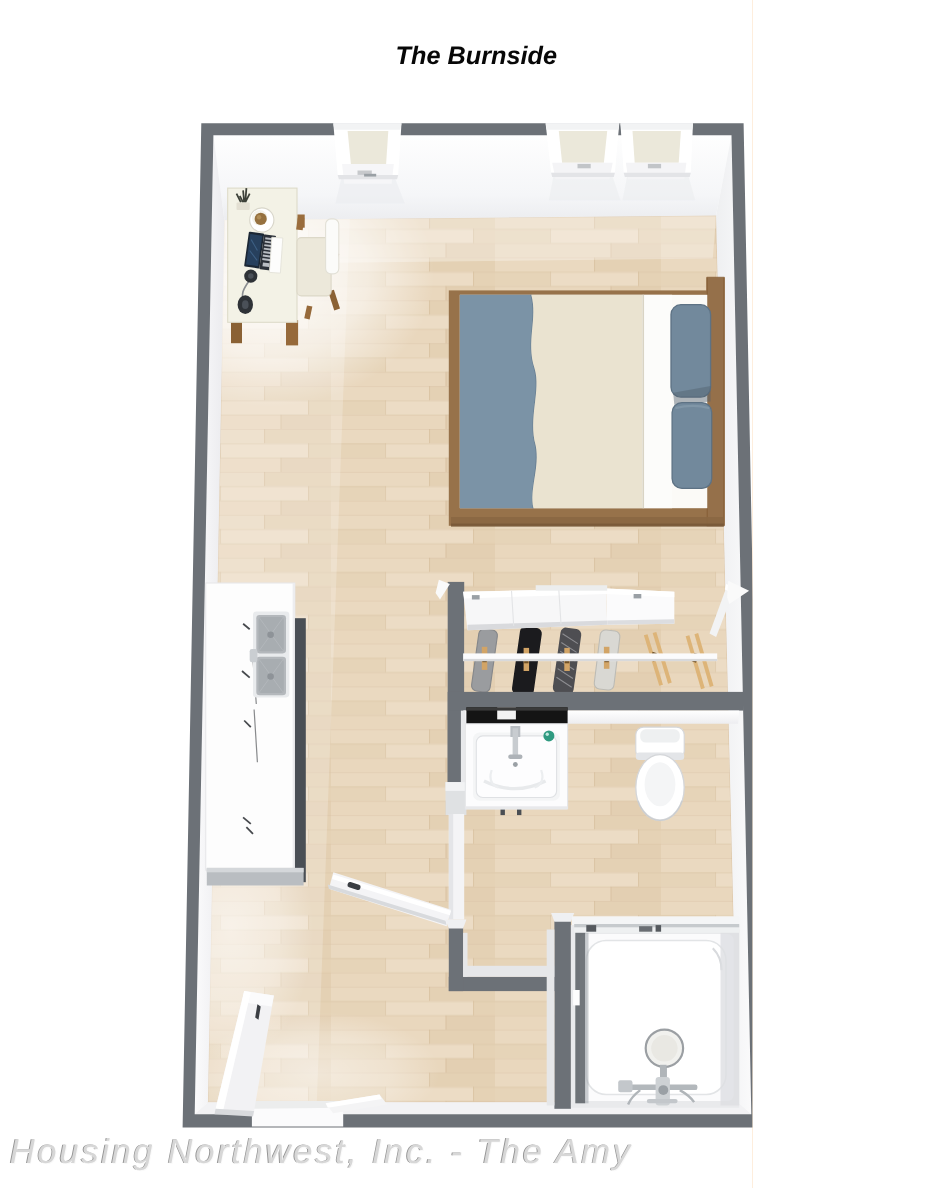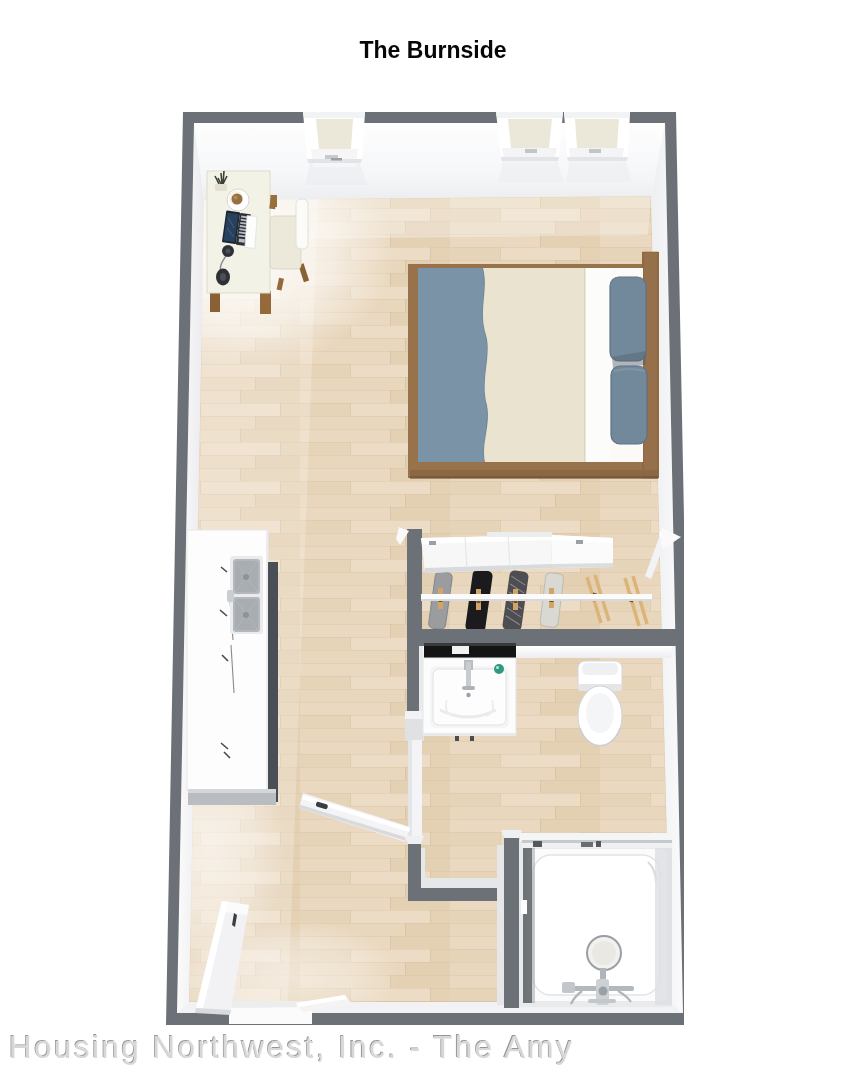--- a/index.html
+++ b/index.html
@@ -1,17 +1,17 @@
 <!DOCTYPE html>
 <html><head>
 <meta charset="utf-8">
 <style>
   html,body{margin:0;padding:0;background:#ffffff;}
   #page{position:relative;width:684px;height:1080px;background:#fdba74;overflow:hidden;
-        font-family:"Liberation Sans", sans-serif;}
+        font-family:"Liberation Sans", sans-serif;font-style:italic;}
   svg{position:absolute;left:0;top:0;}
 </style>
 </head>
 <body>
 <div id="page">
 <svg width="860" height="1080" viewBox="0 0 860 1080">
 <defs>
   <pattern id="wood" width="150" height="39" patternUnits="userSpaceOnUse">
     <rect x="0" y="0" width="150" height="39" fill="#e8d6bc"></rect>
     <rect x="0" y="0" width="90" height="13" fill="#ead9c0"></rect>

